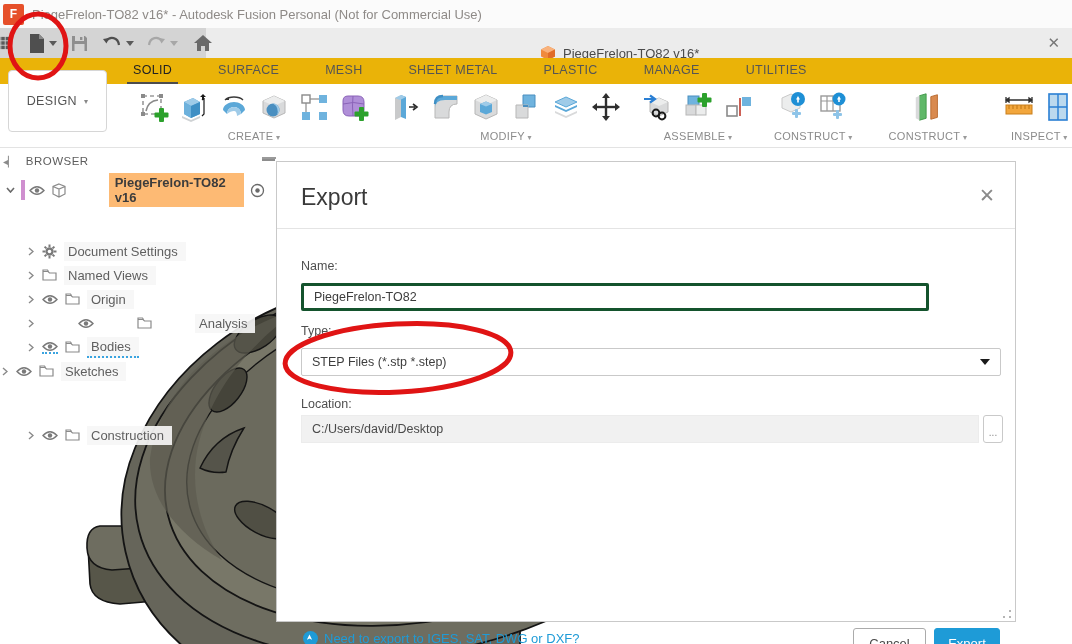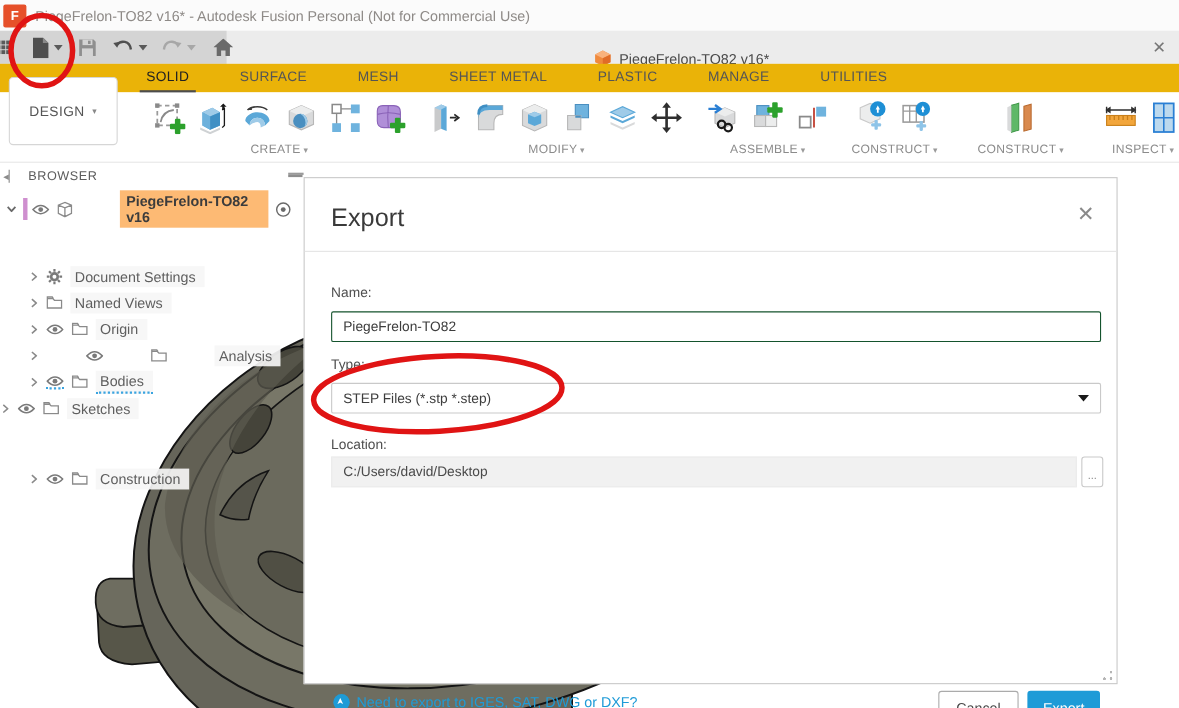--- a/index.html
+++ b/index.html
@@ -57,21 +57,21 @@
   .tico { margin-right:7px; display:flex; align-items:center; }
   .underline-blue { border-bottom:2px dotted #3aa4e0; }
 
   
   .dialog { position:absolute; left:276px; top:161px; width:740px; height:461px; background:#fff; border:1px solid #c9c9c9; z-index:10; }
   .dlg-header { position:relative; height:67px; border-bottom:1px solid #e4e4e4; }
   .dlg-title { position:absolute; left:24px; top:22px; font-size:23px; color:#3a3a3a; }
   .dlg-close { position:absolute; right:20px; top:24px; font-size:19px; color:#8a8a8a; cursor:pointer; line-height:1; }
   .dlg-body { position:relative; padding:0; height:393px; }
   .fld-label { position:absolute; left:24px; font-size:12.5px; color:#4f4f4f; }
-  .txt-input { position:absolute; left:24px; width:700px; height:28px; border:1px solid #14532d; border-radius:2px; font-size:12.5px; color:#3d3d3d; padding:0 10px; font-family:"Liberation Sans",sans-serif; background:#fff; }
+  .txt-input { position:absolute; left:24px; width:628px; height:28px; border:3px solid #14532d; border-radius:2px; font-size:12.5px; color:#3d3d3d; padding:0 10px; font-family:"Liberation Sans",sans-serif; background:#fff; }
   .select-box { position:absolute; left:24px; width:700px; height:28px; border:1px solid #c9c9c9; border-radius:2px; display:flex; align-items:center; padding:0 10px; font-size:12.5px; color:#3d3d3d; cursor:pointer; background:#fff; }
   .select-arrow { margin-left:auto; width:0; height:0; border-left:5px solid transparent; border-right:5px solid transparent; border-top:6px solid #1a1a1a; }
   .loc-input { position:absolute; left:24px; width:678px; height:28px; border:1px solid #ececec; background:#f1f1f1; font-size:12.5px; color:#4a4a4a; padding:0 10px; font-family:"Liberation Sans",sans-serif; }
   .browse-btn { position:absolute; left:706px; width:20px; height:28px; background:#fff; border:1px solid #c9c9c9; border-radius:3px; font-size:10px; color:#8a8a8a; display:flex; align-items:flex-end; justify-content:center; padding-bottom:4px; cursor:pointer; }
   .help-row { position:absolute; left:26px; top:402px; display:flex; align-items:center; gap:6px; cursor:pointer; }
   .help-badge { width:15px; height:15px; border-radius:50%; background:#1e9bd7; position:relative; }
   .help-badge::after { content:"➤"; position:absolute; left:3px; top:1.5px; font-size:8px; color:#fff; transform:rotate(-90deg); }
   .help-text { font-size:13px; color:#1e9bd7; }
   .btn { position:absolute; height:31px; border-radius:3px; font-size:13px; display:flex; align-items:center; justify-content:center; cursor:pointer; font-family:"Liberation Sans",sans-serif; }
   .btn-cancel { left:576px; top:399px; width:73px; background:#fff; border:1px solid #ababab; color:#4a4a4a; }

